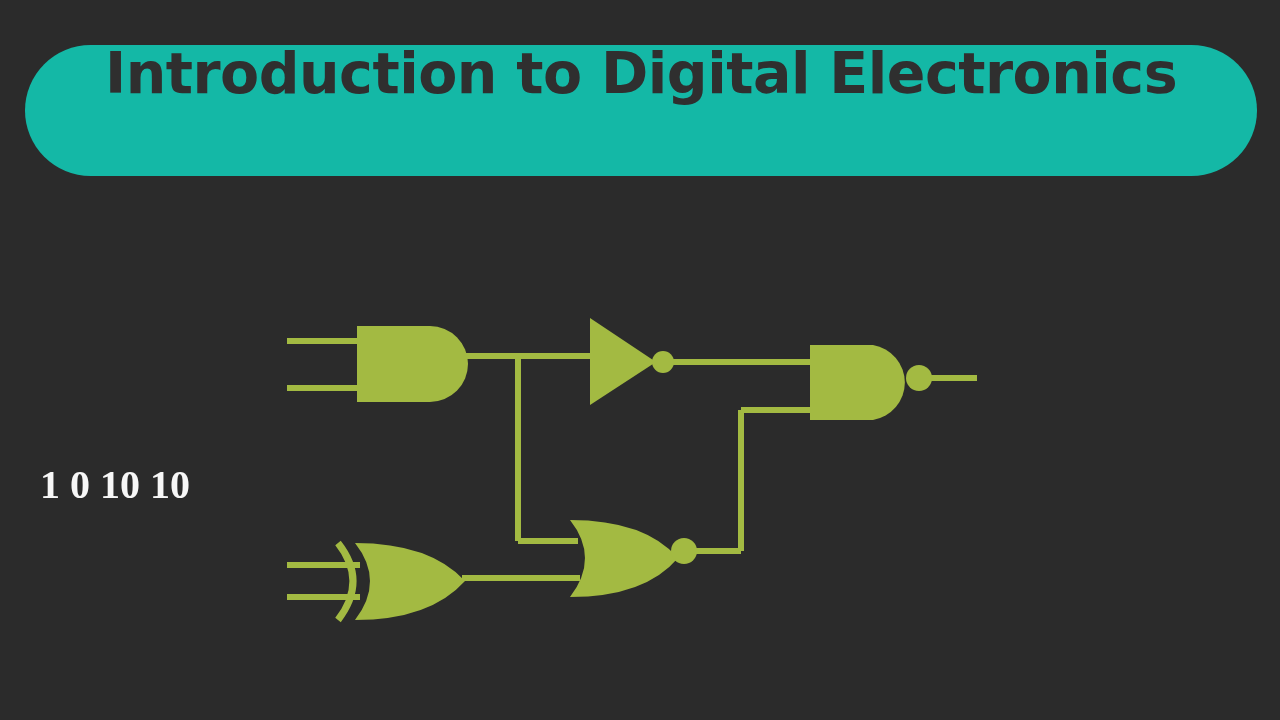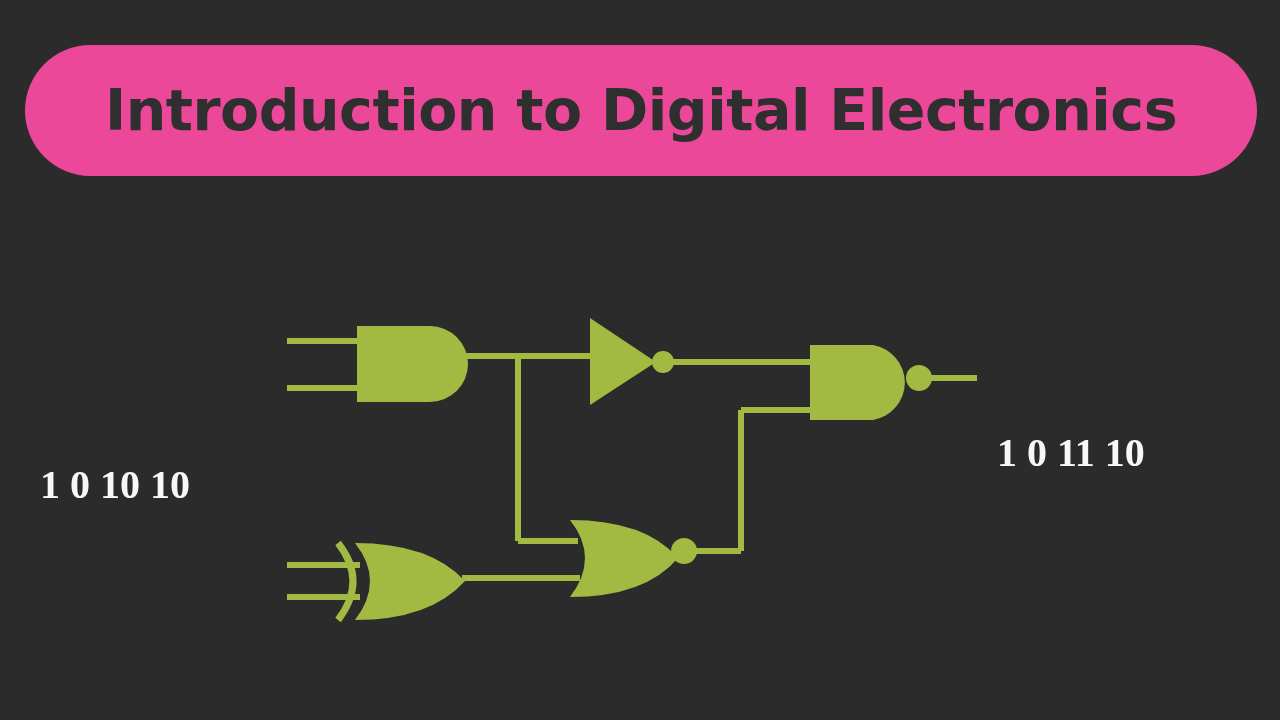--- a/index.html
+++ b/index.html
@@ -14,24 +14,23 @@
     background: #2b2b2b;
     overflow: hidden;
     font-family: "Liberation Sans", sans-serif;
   }
   #title-pill {
     position: absolute;
     left: 25px;
     top: 45px;
     width: 1232px;
     height: 131px;
-    background: #ec4899;
+    background: #14b8a6;
     border-radius: 66px;
     display: flex;
-    align-items: center;
     justify-content: center;
   }
   #title-text {
     color: #2f2f2f;
     font-family: "DejaVu Sans", sans-serif;
     font-size: 57px;
     font-weight: bold;
     letter-spacing: -0.5px;
     white-space: nowrap;
     line-height: 1;
@@ -105,15 +104,14 @@
 
     <path d="M 338 543 Q 368 581 338 620" fill="none" stroke="#a3ba42" stroke-width="7"></path>
     <path d="M 355 543 Q 385 581 355 620 Q 430 620 465 581 Q 430 543 355 543 Z" fill="#a3ba42"></path>
 
     <path d="M 570 520 Q 600 558 570 597 Q 645 597 678 558 Q 645 520 570 520 Z" fill="#a3ba42"></path>
     <circle cx="684" cy="551" r="13" fill="#a3ba42"></circle>
   </svg>
 
   <div class="io-label" id="input-label">1 0 10 10</div>
 
-  <div class="io-label" id="output-label">1 0 11 10</div>
 
 </div>
 
 </body></html>

